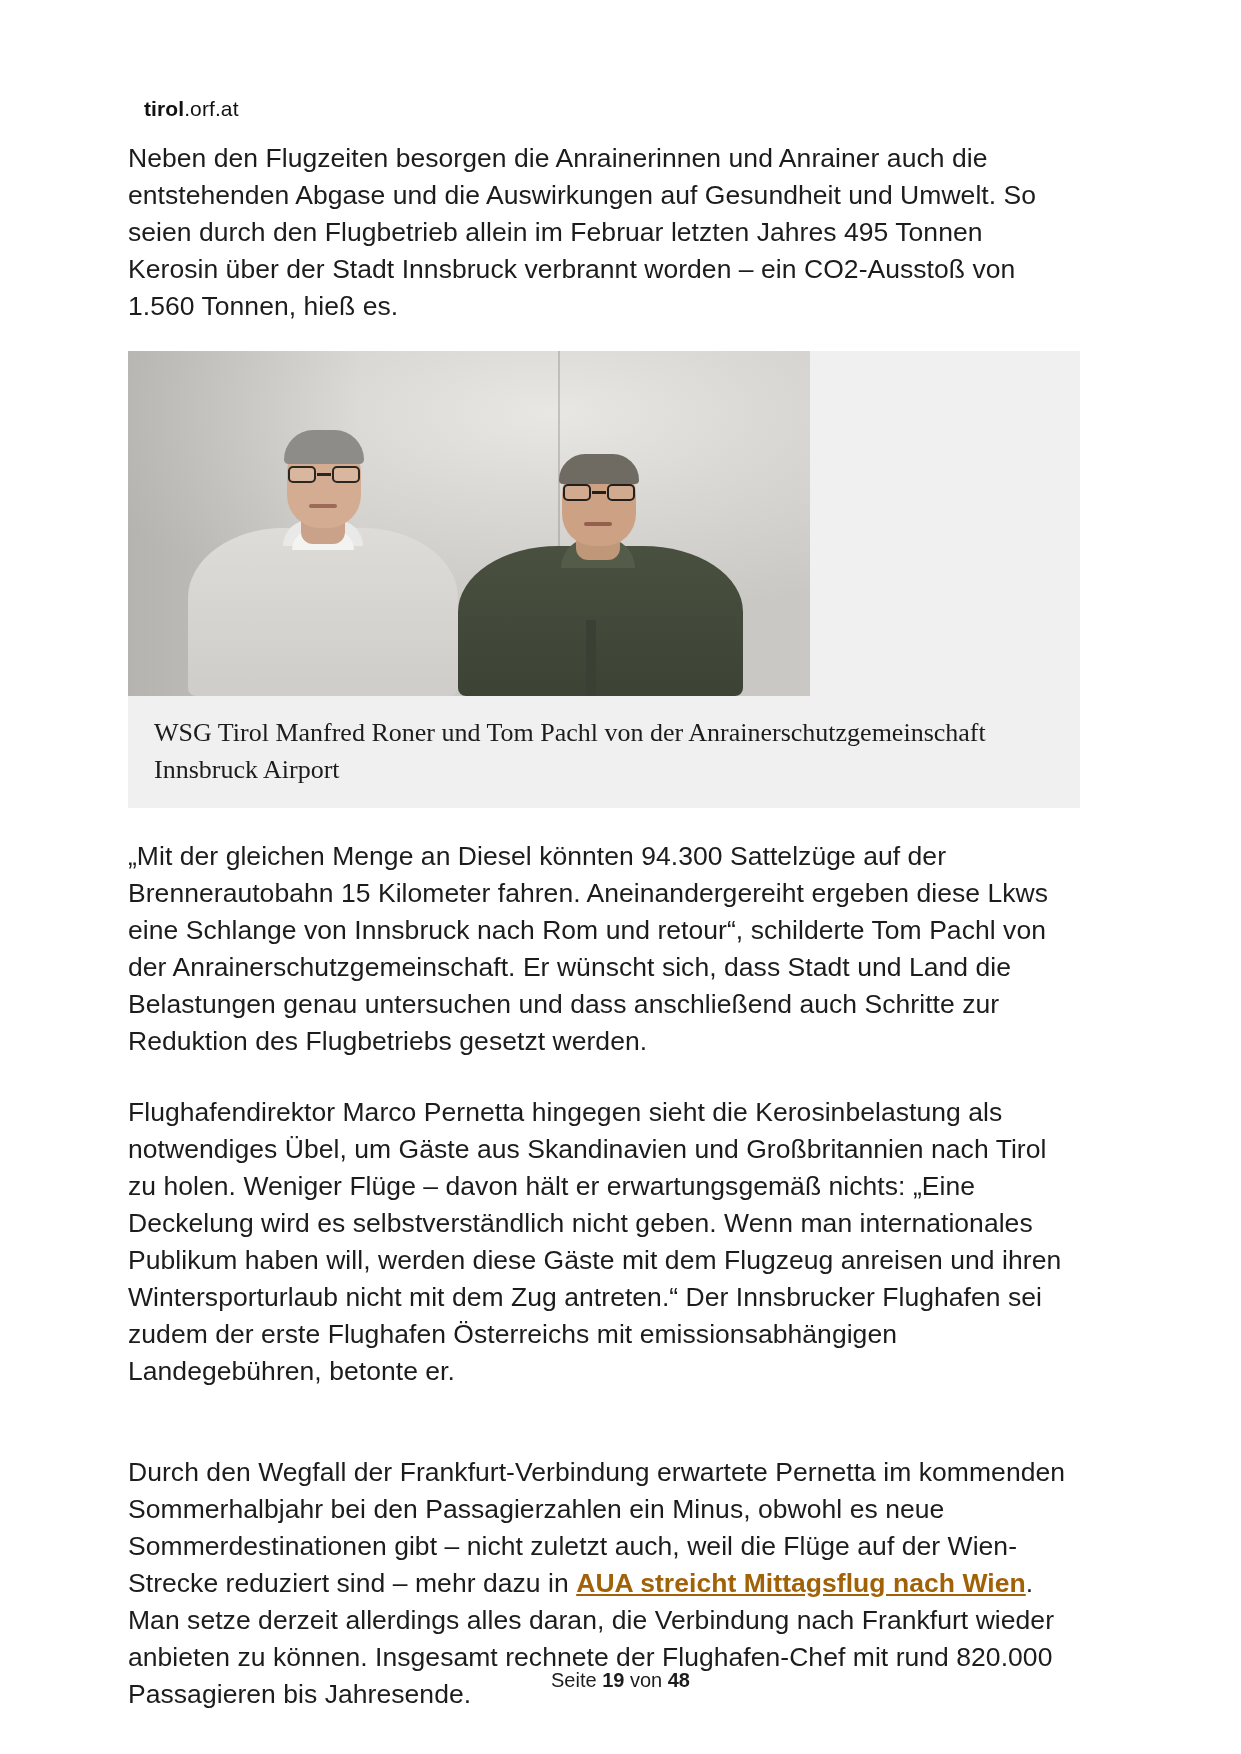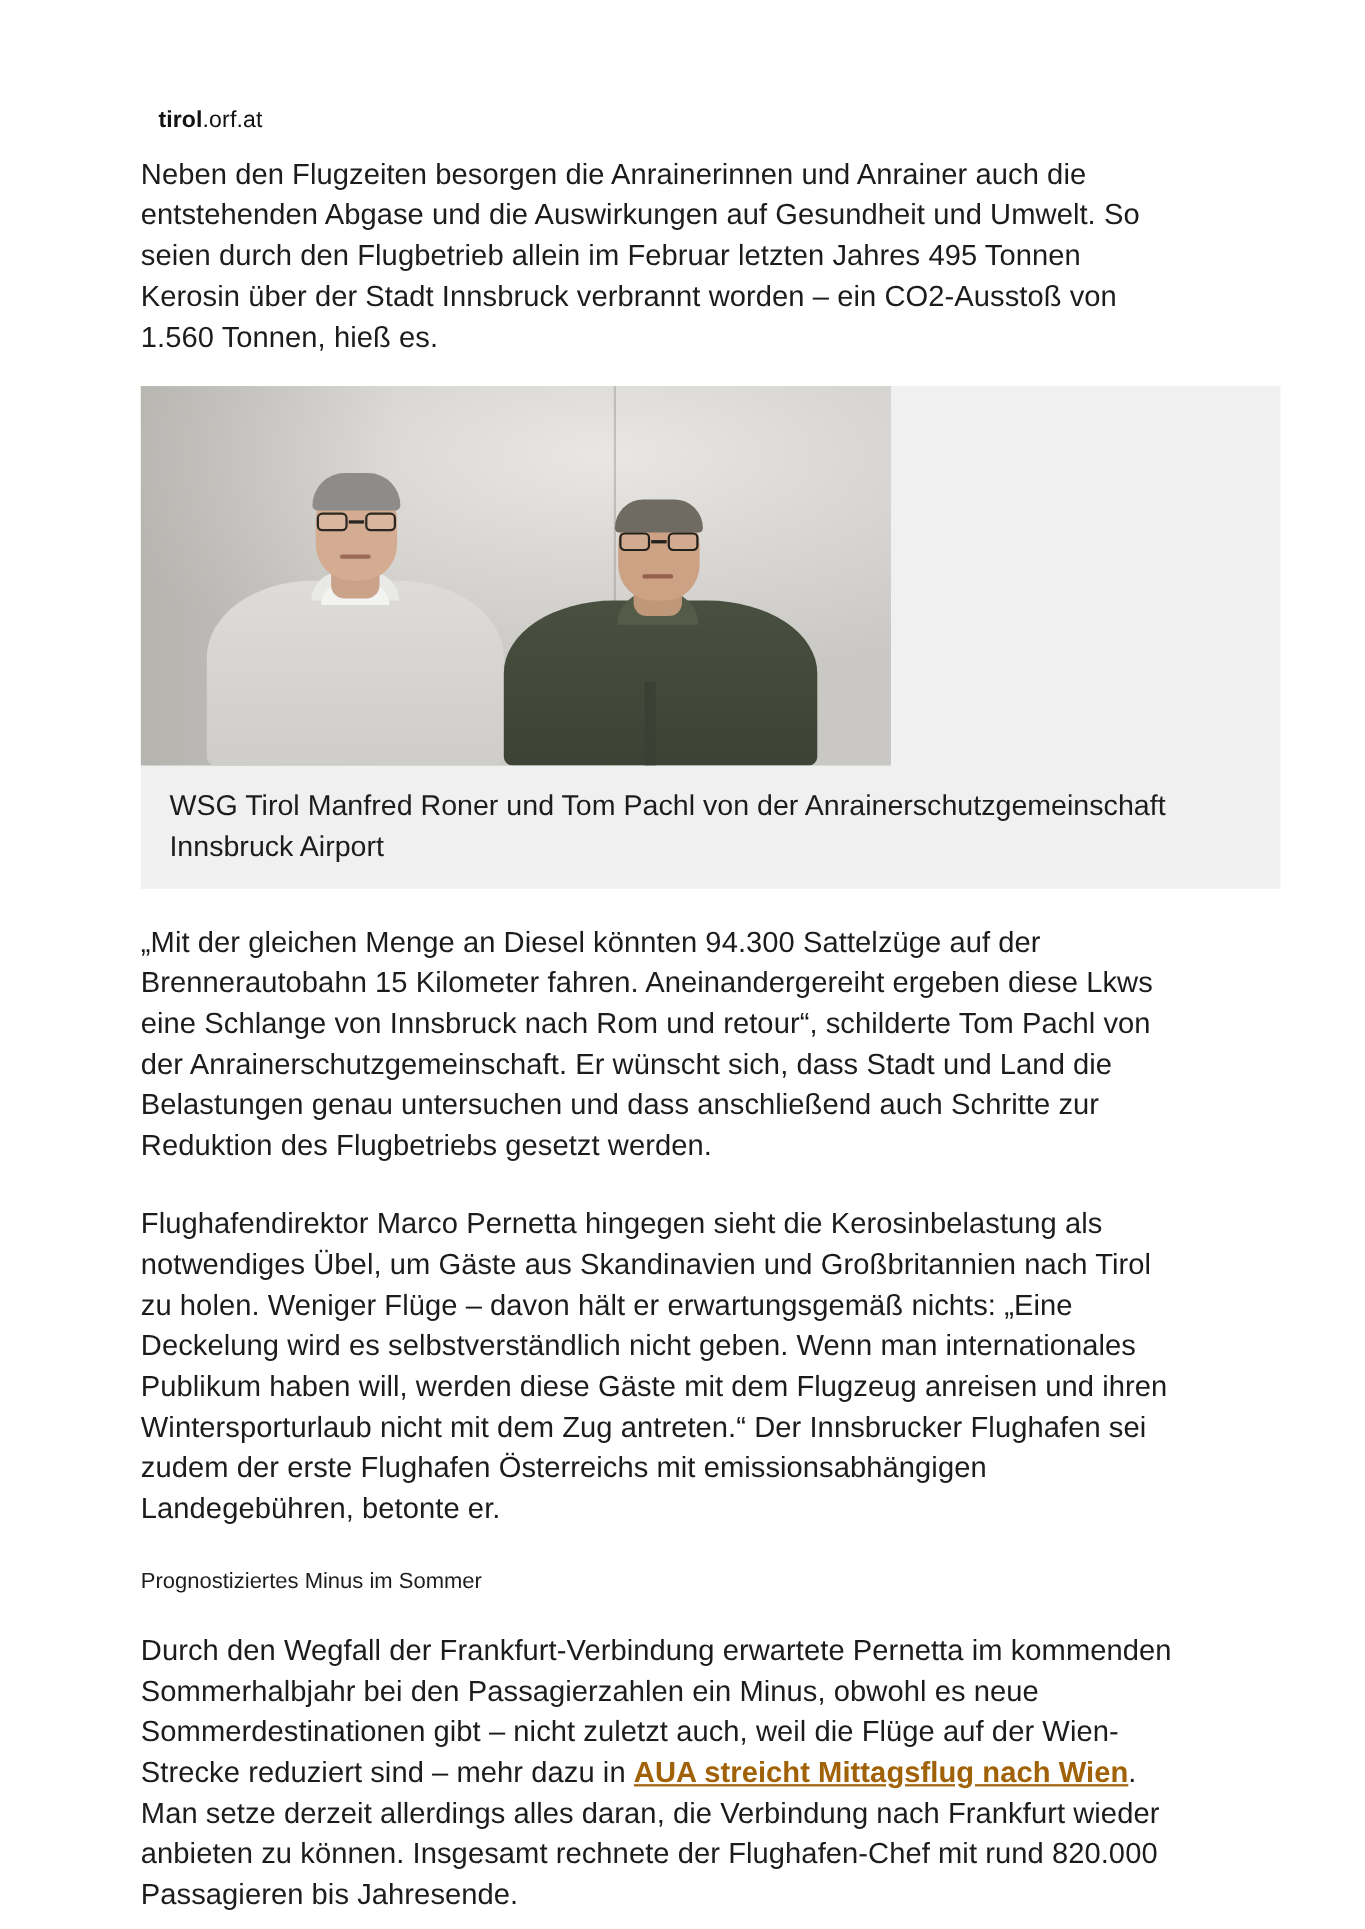--- a/index.html
+++ b/index.html
@@ -54,24 +54,25 @@
     margin: 0 0 0 0;
     color: #1c1c1c;
     letter-spacing: 0.05px;
   }
   .spacer-30 { height: 30px; }
   .spacer-34 { height: 34px; }
 
   
   .figure {
     background: #f0f0f0;
-    width: 1036px;
+    width: 952px;
     box-sizing: border-box;
     padding: 0 0 20px 0;
     margin: 26px 0 0 0;
+    font-family: Liberation Serif, serif;
   }
   .figure-photo {
     width: 682px;
     height: 345px;
     position: relative;
     overflow: hidden;
     background: #d8d7d3;
   }
   
   .wall {
@@ -330,22 +331,24 @@
     <div class="spacer-30"></div>
 
     <p class="body-text">„Mit der gleichen Menge an Diesel könnten 94.300 Sattelzüge auf der Brennerautobahn 15 Kilometer fahren. Aneinandergereiht ergeben diese Lkws eine Schlange von Innsbruck nach Rom und retour“, schilderte Tom Pachl von der Anrainerschutzgemeinschaft. Er wünscht sich, dass Stadt und Land die Belastungen genau untersuchen und dass anschließend auch Schritte zur Reduktion des Flugbetriebs gesetzt werden.</p>
 
     <div class="spacer-34"></div>
 
     <p class="body-text">Flughafendirektor Marco Pernetta hingegen sieht die Kerosinbelastung als notwendiges Übel, um Gäste aus Skandinavien und Großbritannien nach Tirol zu holen. Weniger Flüge – davon hält er erwartungsgemäß nichts: „Eine Deckelung wird es selbstverständlich nicht geben. Wenn man internationales Publikum haben will, werden diese Gäste mit dem Flugzeug anreisen und ihren Wintersporturlaub nicht mit dem Zug antreten.“ Der Innsbrucker Flughafen sei zudem der erste Flughafen Österreichs mit emissionsabhängigen Landegebühren, betonte er.</p>
 
     <div class="spacer-34"></div>
 
-    <h2 class="subhead">Prognostiziertes Minus im Sommer</h2>
 
     <div class="spacer-30"></div>
 
     <p class="body-text"><span>Durch den Wegfall der Frankfurt-Verbindung erwartete Pernetta im kommenden Sommerhalbjahr bei den Passagierzahlen ein Minus, obwohl es neue Sommerdestinationen gibt – nicht zuletzt auch, weil die Flüge auf der Wien-Strecke reduziert sind – mehr dazu in </span><a class="inline-link" href="#">AUA streicht Mittagsflug nach Wien</a><span>. Man setze derzeit allerdings alles daran, die Verbindung nach Frankfurt wieder anbieten zu können. Insgesamt rechnete der Flughafen-Chef mit rund 820.000 Passagieren bis Jahresende.</span></p>
 
   </div>
 
+  <div class="footer">
+    <span>Seite </span><b>19</b><span> von </span><b>48</b>
+  </div>
 
 </div>
 
 </body></html>

